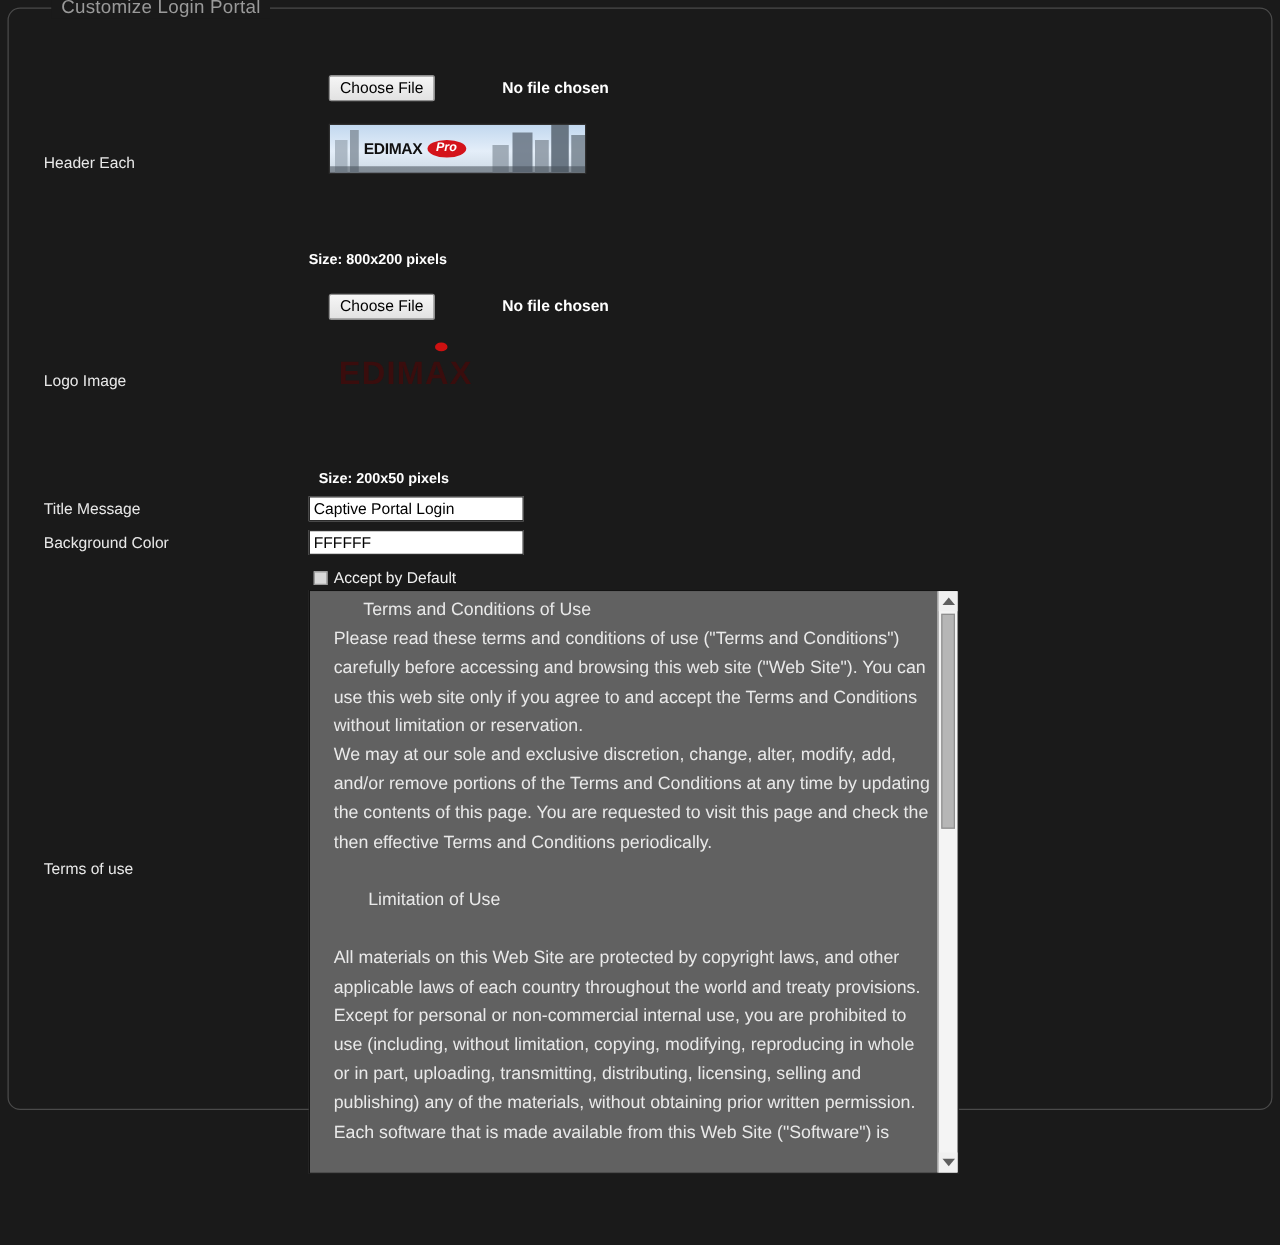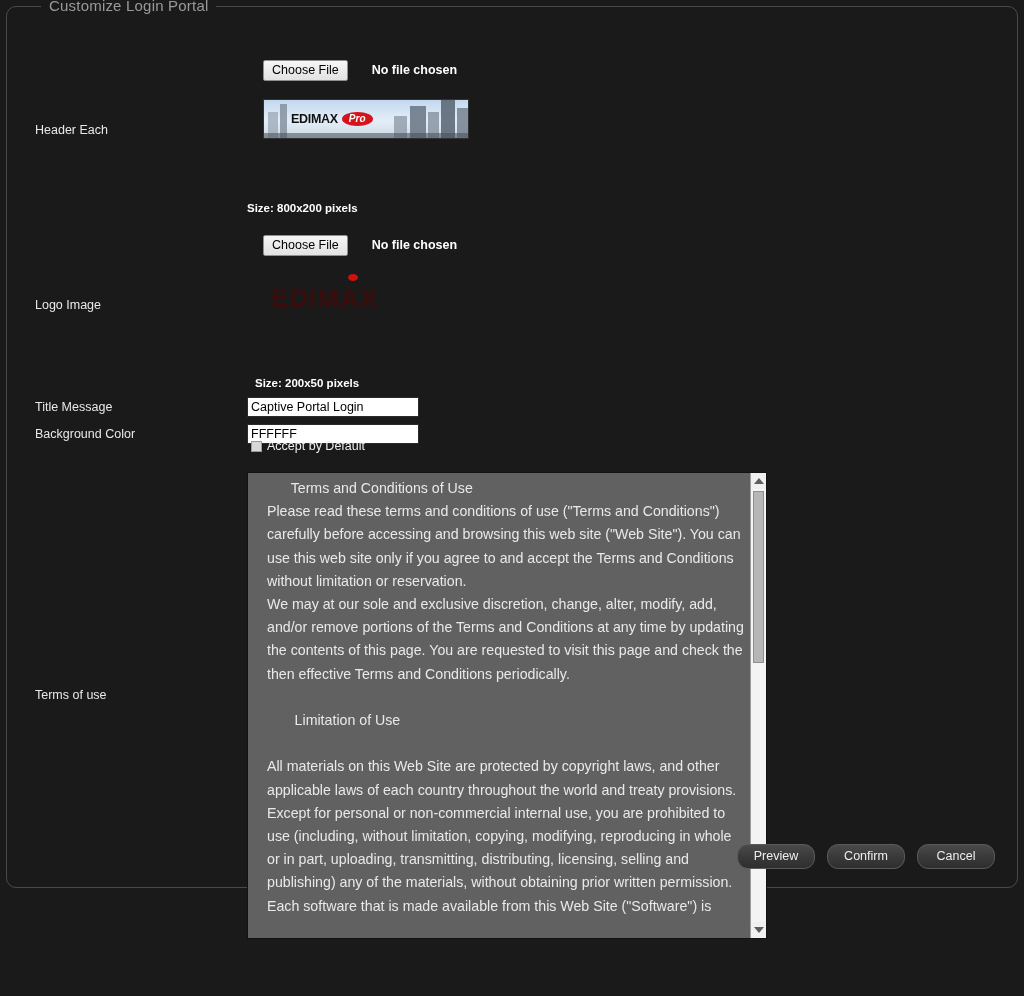--- a/index.html
+++ b/index.html
@@ -52,20 +52,21 @@
     white-space: nowrap;
   }
 
   
   .fileinput {
     position: absolute;
     display: flex;
     align-items: center;
     height: 20px;
     white-space: nowrap;
+    gap: 30px;
   }
   .fileinput .choose-btn {
     display: inline-block;
     background: linear-gradient(#f6f6f6, #e2e2e2);
     border: 1px solid #8f8f8f;
     border-radius: 2px;
     color: #000;
     font-size: 12.5px;
     font-family: "Liberation Sans", sans-serif;
     padding: 2px 8px 3px 8px;
@@ -344,21 +345,21 @@
     </div>
 
     <div class="sizehint" style="left:248px; top:370px;text-align:center;">Size: 200x50 pixels</div>
 
     <div class="label" style="left:28px; top:393px;">Title Message</div>
     <input class="textinput" type="text" style="left: 240px; top: 390px;" value="Captive Portal Login">
 
     <div class="label" style="left:28px; top:420px;">Background Color</div>
     <input class="textinput" type="text" style="left: 240px; top: 417px;" value="FFFFFF">
 
-    <div class="checkrow" style="left:244px; top:432px;">
+    <div class="checkrow" style="left:244px; top:448px;">
       <input class="cbx" type="checkbox" style="">
       <span class="cbx-label">Accept by Default</span>
     </div>
 
     <div class="label" style="left:28px; top:681px;">Terms of use</div>
 
     <div class="terms-wrap">
       <textarea class="terms-area" style="">      Terms and Conditions of Use
 Please read these terms and conditions of use ("Terms and Conditions") carefully before accessing and browsing this web site ("Web Site"). You can use this web site only if you agree to and accept the Terms and Conditions without limitation or reservation.
 We may at our sole and exclusive discretion, change, alter, modify, add, and/or remove portions of the Terms and Conditions at any time by updating the contents of this page. You are requested to visit this page and check the then effective Terms and Conditions periodically.
@@ -371,20 +372,15 @@
         <div class="arrow up">
             <i></i>
           </div>
         <div class="thumb"></div>
         <div class="arrow down">
             <i></i>
           </div>
       </div>
     </div>
 
-    <div class="btnbar">
-      <button class="btn">Preview</button>
-      <button class="btn">Confirm</button>
-      <button class="btn">Cancel</button>
-    </div>
 
   </div>
 </div>
 
 </body></html>

